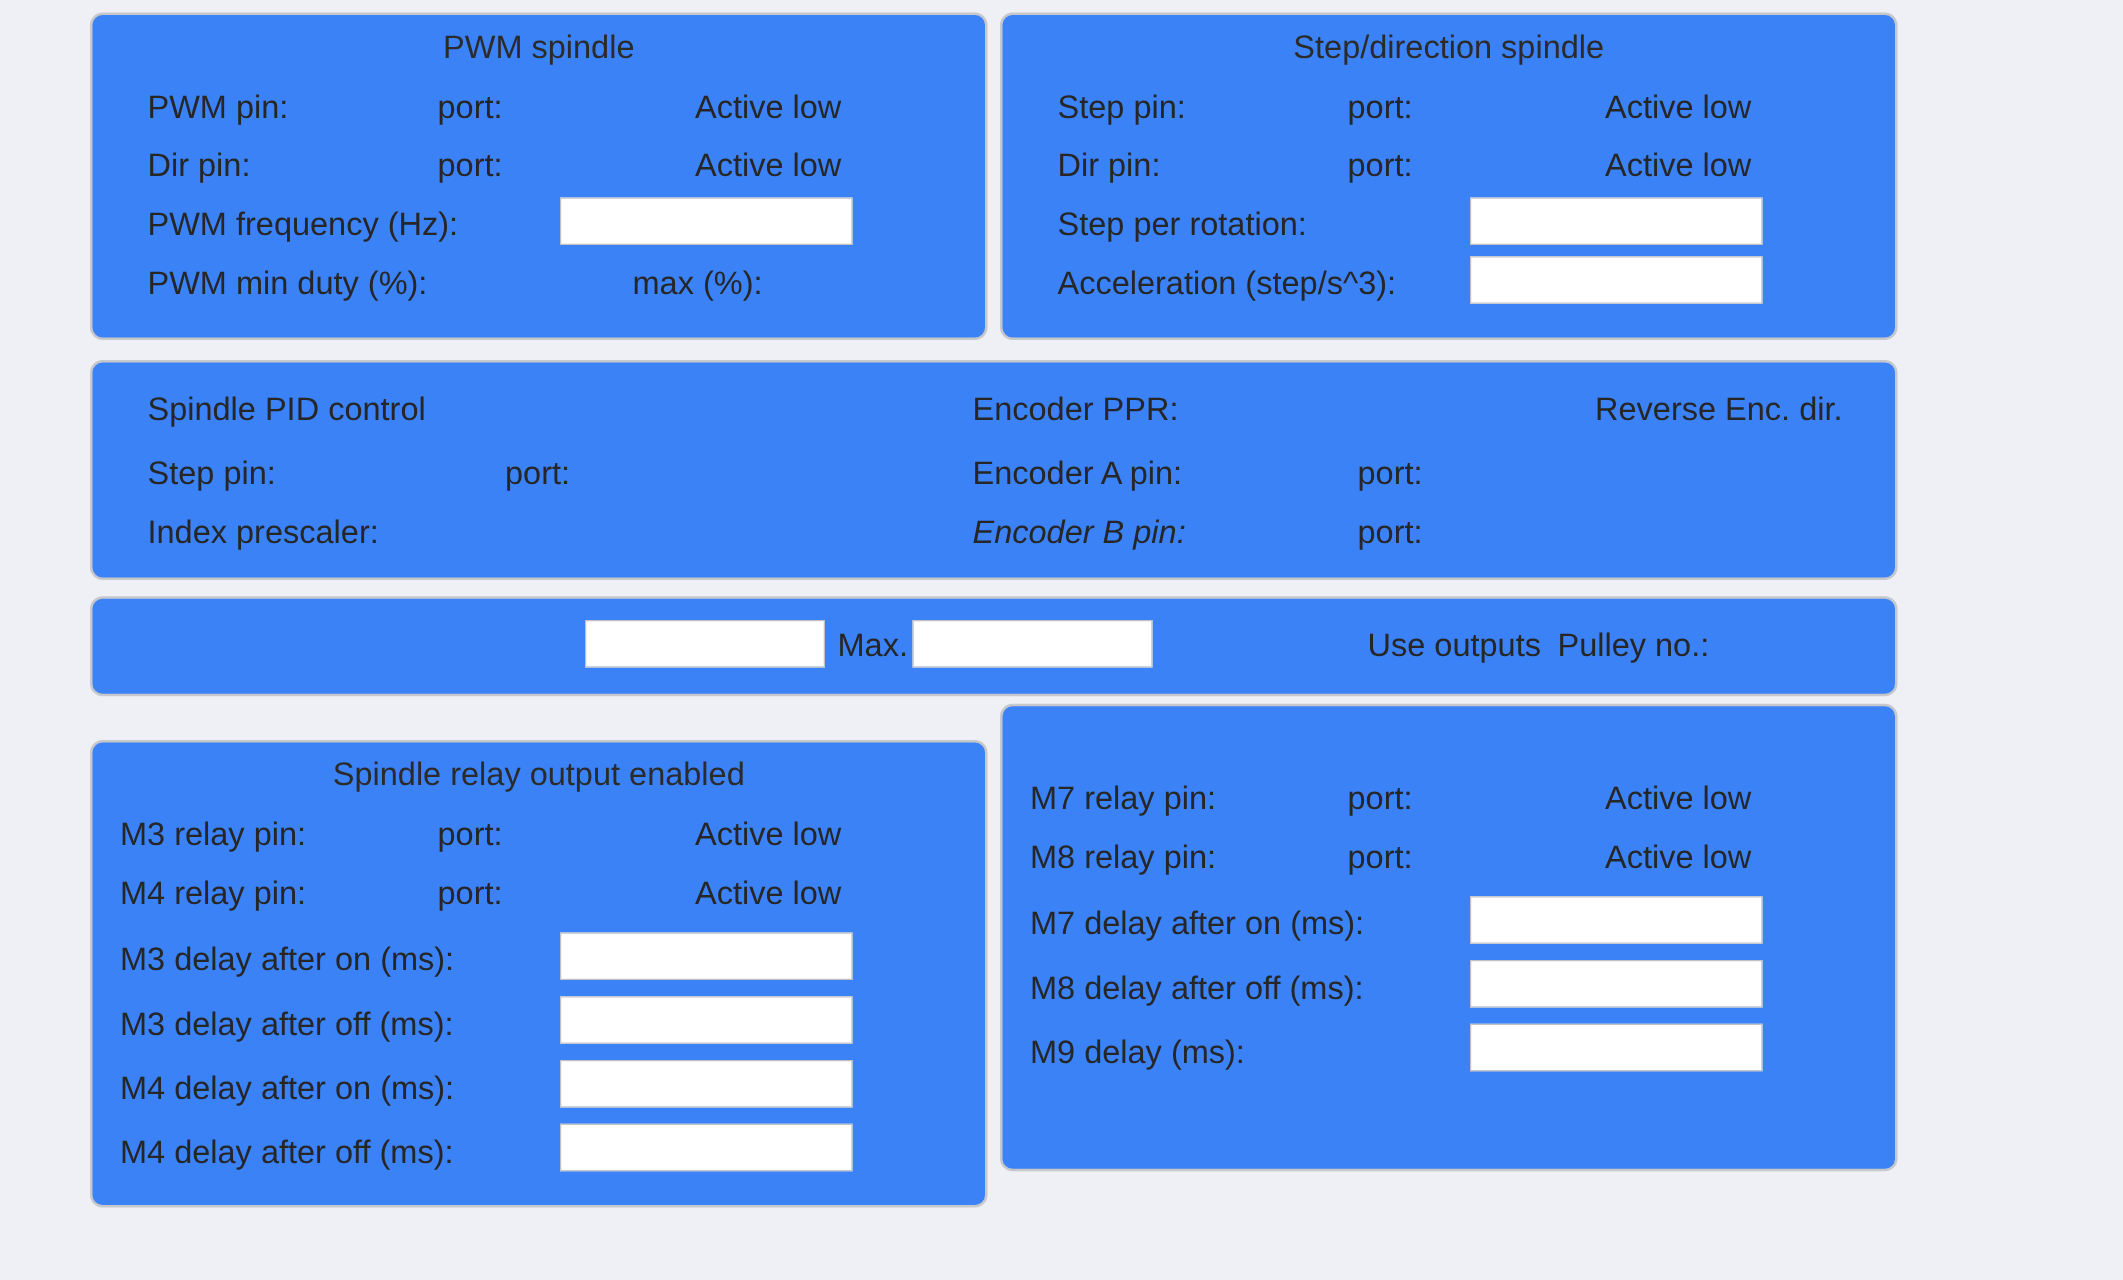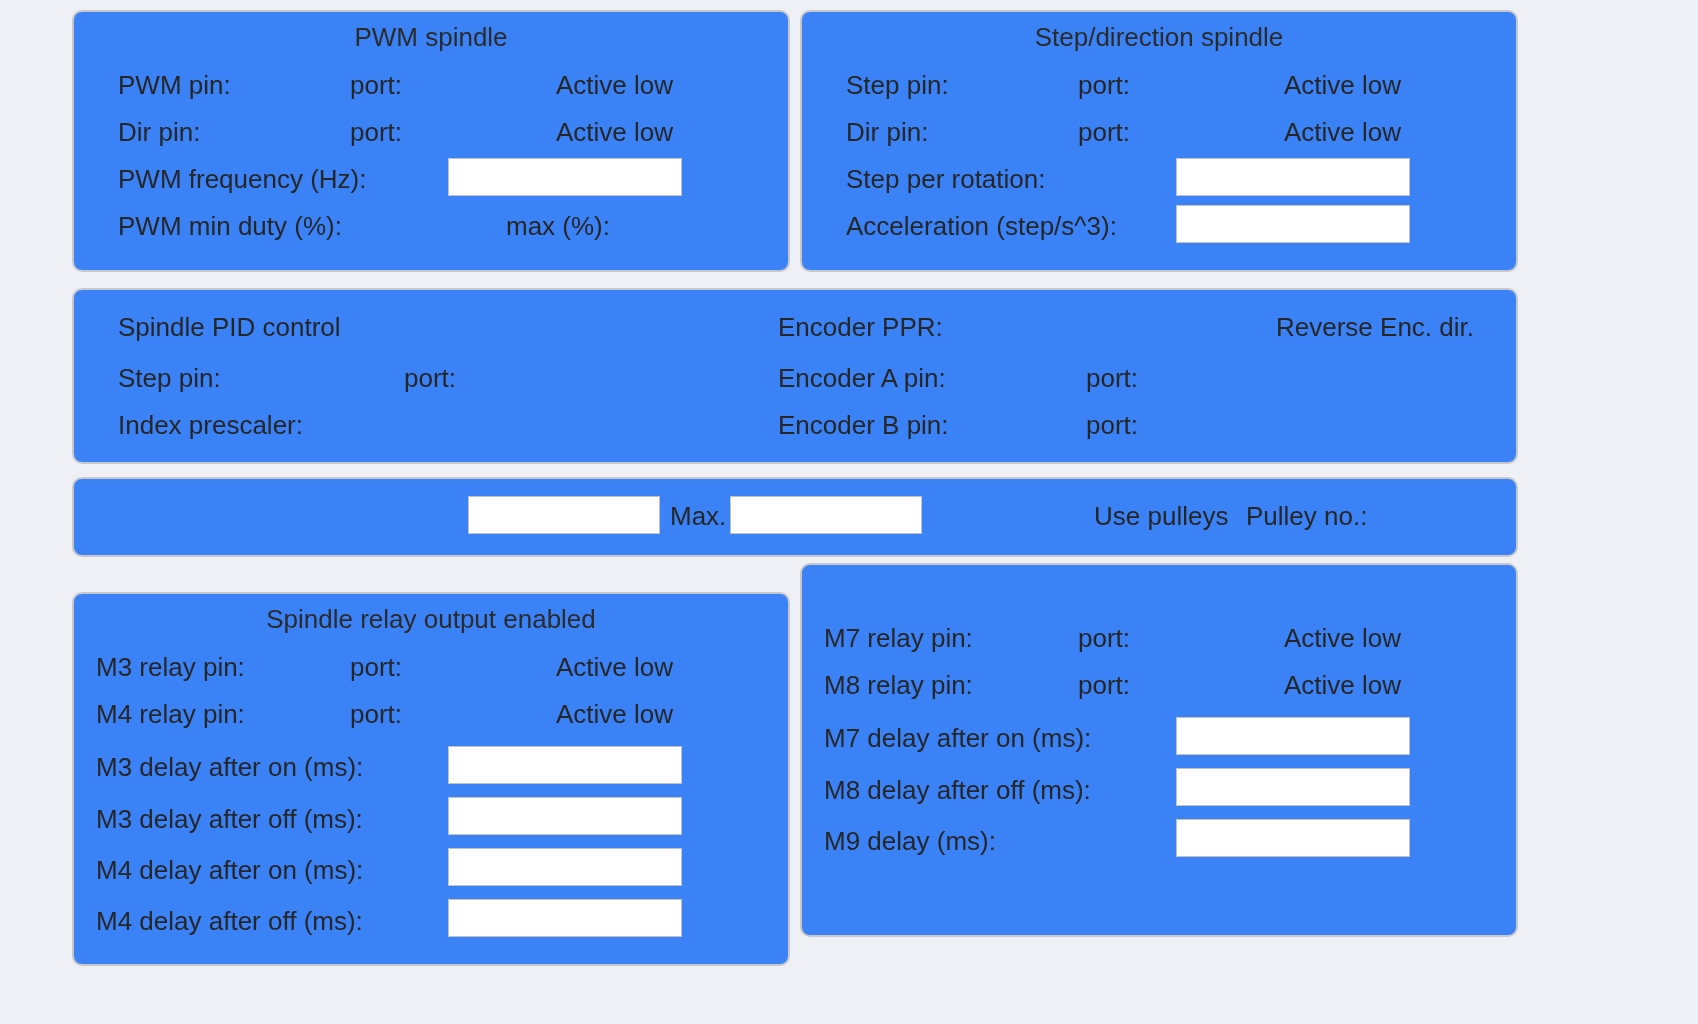--- a/index.html
+++ b/index.html
@@ -122,31 +122,31 @@
     <div class="lbl" style="left: 330px; top: 73px;">port:</div>
 
     <div class="lbl" style="left: 44px; top: 120px;">Index prescaler:</div>
 
     <div class="lbl" style="left: 704px; top: 22px;">Encoder PPR:</div>
     <div class="lbl right" style="left: 960px; top: 22px; width: 440px;">Reverse Enc. dir.</div>
 
     <div class="lbl" style="left: 704px; top: 73px;">Encoder A pin:</div>
     <div class="lbl" style="left: 1012px; top: 73px;">port:</div>
 
-    <div class="lbl" style="left: 704px; top: 120px;">Encoder B pin:</div>
+    <div class="lbl" style="left: 704px; top: 120px; font-style: italic;">Encoder B pin:</div>
     <div class="lbl" style="left: 1012px; top: 120px;">port:</div>
   </div>
 
   <div class="gbox" id="box-velocity">
     <input class="tinput" style="left: 394px; top: 17px; width: 192px;" type="text" value="">
 
     <div class="lbl" style="left: 596px; top: 22px;">Max.</div>
     <input class="tinput" style="left: 656px; top: 17px; width: 192px;" type="text" value="">
 
-    <div class="lbl" style="left: 1020px; top: 22px;">Use pulleys</div>
+    <div class="lbl" style="left: 1020px; top: 22px;">Use outputs</div>
     <div class="lbl" style="left: 1172px; top: 22px;">Pulley no.:</div>
   </div>
 
   <div class="gbox" id="box-spindlerelay">
     <div class="gtitle" style="top: 10px;">Spindle relay output enabled</div>
 
     <div class="lbl" style="left: 22px; top: 58px;">M3 relay pin:</div>
     <div class="lbl" style="left: 276px; top: 58px;">port:</div>
     <div class="lbl" style="left: 482px; top: 58px;">Active low</div>
 

